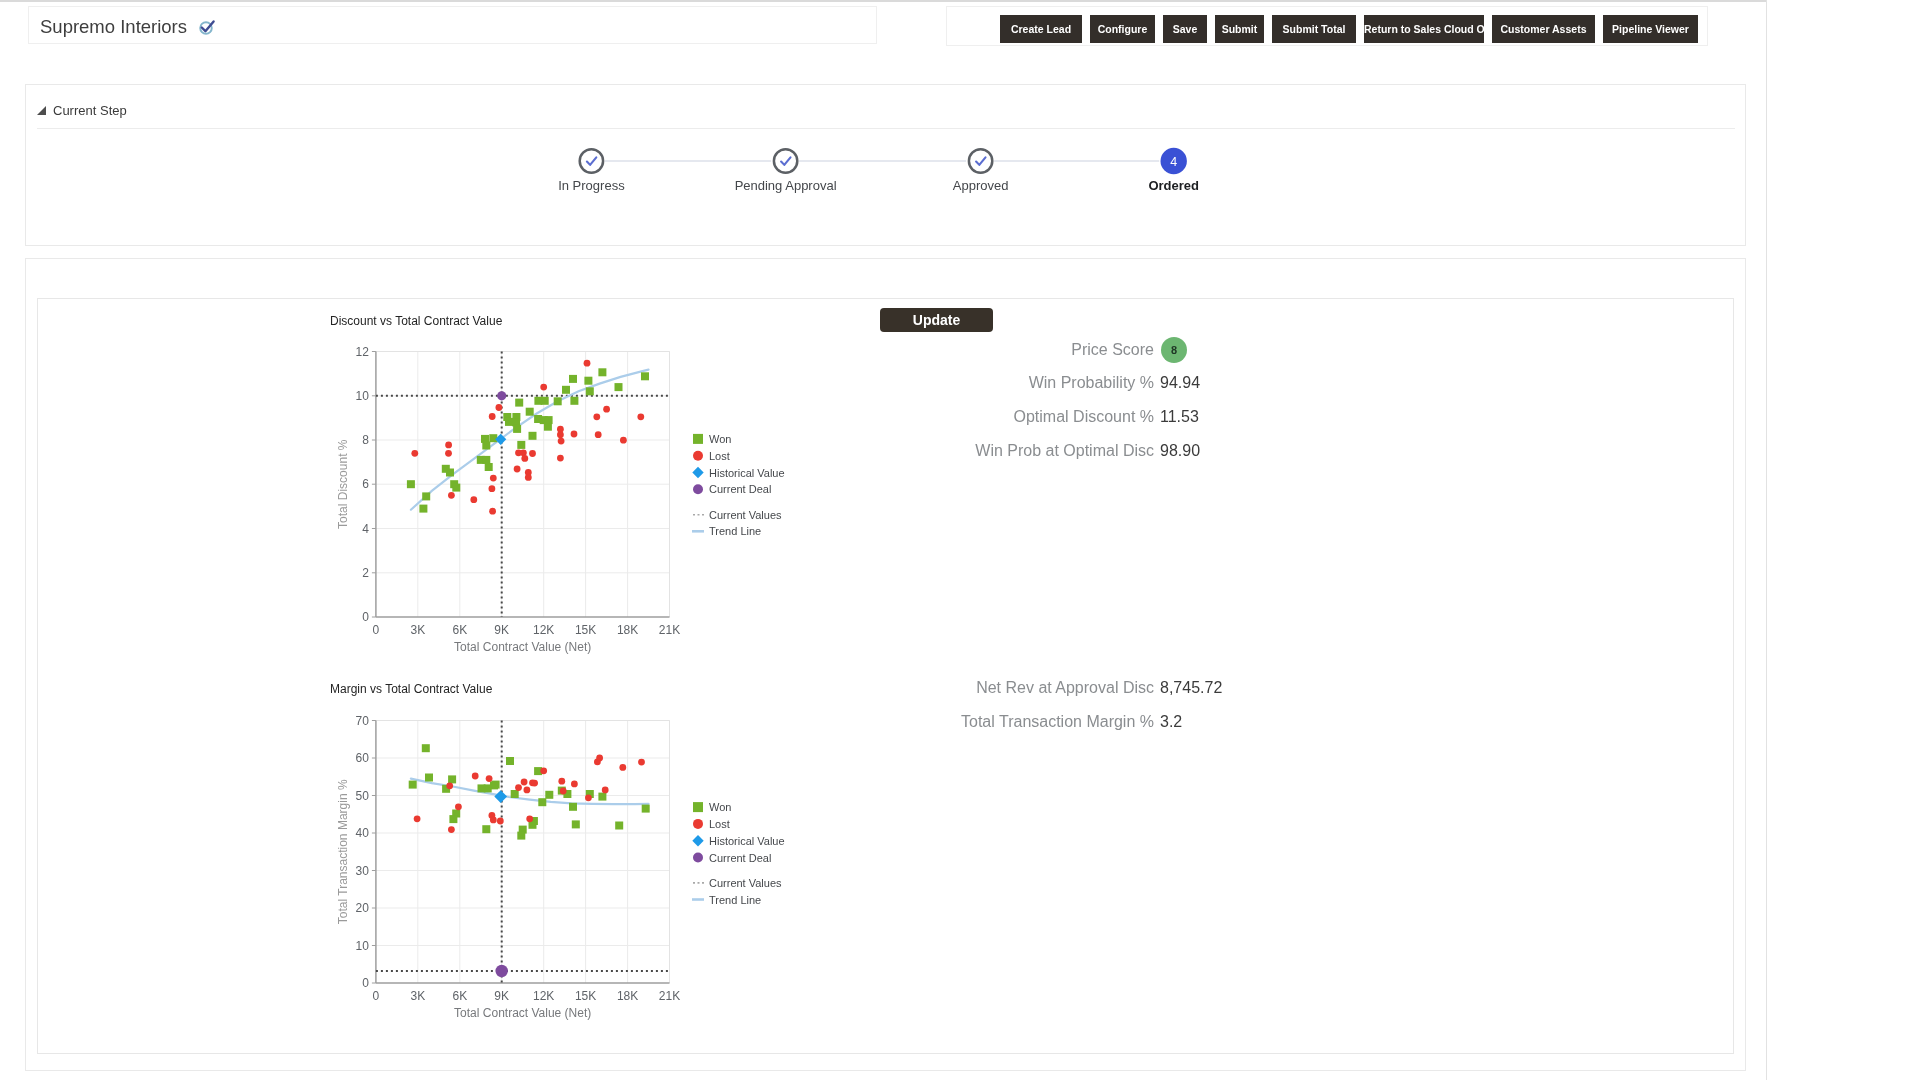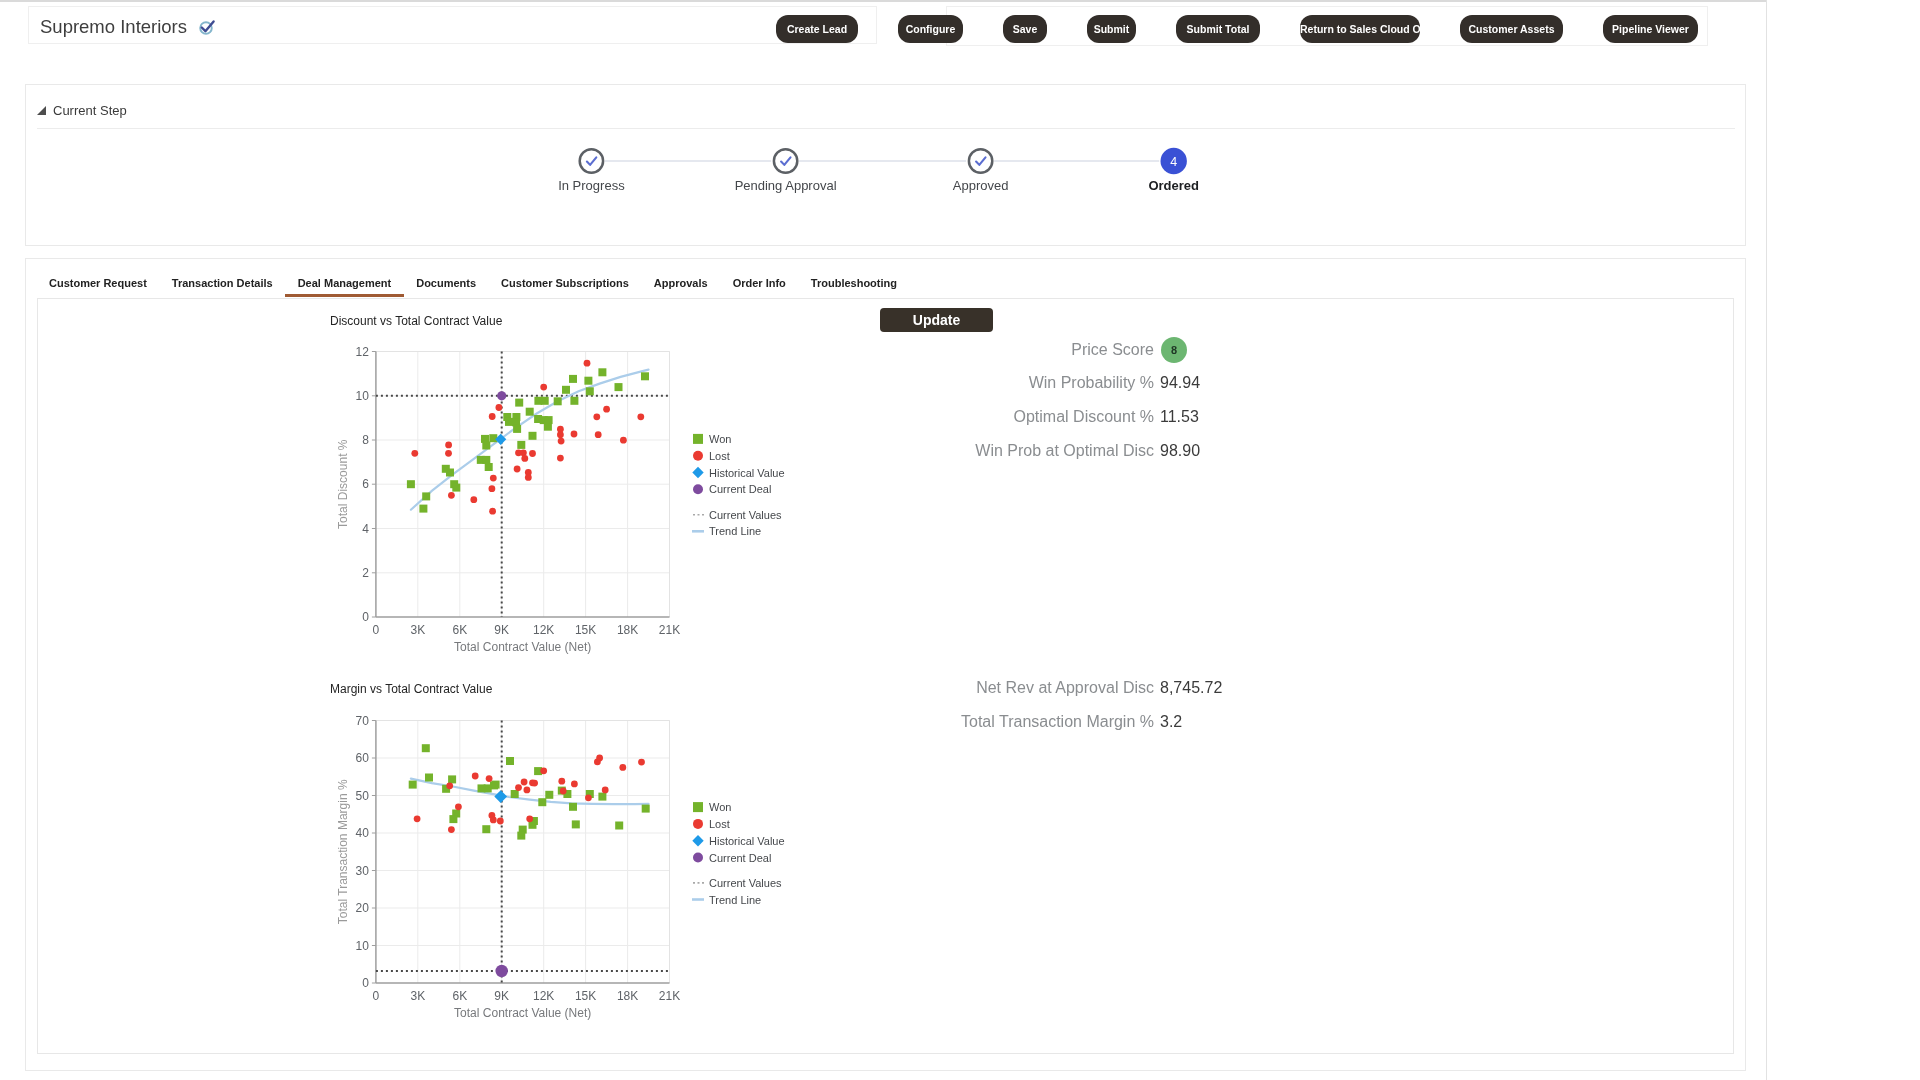--- a/index.html
+++ b/index.html
@@ -4,21 +4,21 @@
 <style>
 * { margin:0; padding:0; box-sizing:border-box; }
 html,body { width:1920px; height:1080px; background:#fff; font-family:"Liberation Sans", sans-serif; overflow:hidden; }
 .topline { position:absolute; left:0; top:0; width:1767px; height:2px; background:#dadada; }
 .vline { position:absolute; left:1766px; top:0; width:1px; height:1080px; background:#e2e2e2; }
 .titlebox { position:absolute; left:16px; top:6px; width:849px; height:38px; border:1px solid #efefef; background:#fff;margin-left:12px; }
 .title { position:absolute; left:11px; top:9px; font-size:18.5px; color:#3e3e3e; }
 .btnbox { position:absolute; left:946px; top:6px; width:762px; height:40px; border:1px solid #efefef; background:#fff; }
 .btnrow { position:absolute; right:9px; top:8px; display:flex; gap:8px; }
 .tbtn { display:inline-block; height:28px; line-height:28px; background:#332e2a; color:#fff; text-align:center;
-        font-size:10.5px; font-weight:bold; border-radius:12px; white-space:nowrap;margin-left:32px; }
+        font-size:10.5px; font-weight:bold; border-radius:0; white-space:nowrap; }
 .panel { position:absolute; background:#fff; border:1px solid #e9e9e9; }
 #curstep { left:25px; top:84px; width:1721px; height:162px; }
 .ph { position:absolute; left:11px; top:18px; font-size:13px; color:#3a3a3a; }
 .ph .tri { display:inline-block; width:0; height:0; border-bottom:9px solid #4d4d4d; border-left:9px solid transparent; margin-right:7px; }
 .phline { position:absolute; left:11px; right:10px; top:43px; height:1px; background:#ececec; }
 #tabpanel { left:25px; top:258px; width:1721px; height:813px; }
 .tabs { position:absolute; left:10.5px; top:5px; height:38px; display:flex; }
 .tab { font-size:11px; font-weight:bold; color:#222; padding:0 12.5px; line-height:38px; position:relative; }
 .tab.active::after { content:""; position:absolute; left:0; right:0; bottom:5px; height:3.5px; background:#9f5a33; }
 .inner { position:absolute; left:11px; top:39px; width:1697px; height:756px; border:1px solid #e7e7e7; background:#fff; }
@@ -71,30 +71,20 @@
 <path d="M976.1 161.5 l3.2 3.4 l6.2 -7.6" fill="none" stroke="#5b6ed1" stroke-width="2.1" stroke-linecap="round" stroke-linejoin="round"></path>
 <circle cx="1173.7" cy="161" r="13.2" fill="#3a51d5"></circle>
 <text x="1173.7" y="165.5" text-anchor="middle" font-size="12.5" fill="#fff">4</text>
 <text x="591.4" y="190" text-anchor="middle" font-size="13" font-weight="normal" fill="#44474b">In Progress</text>
 <text x="785.6" y="190" text-anchor="middle" font-size="13" font-weight="normal" fill="#44474b">Pending Approval</text>
 <text x="980.6" y="190" text-anchor="middle" font-size="13" font-weight="normal" fill="#44474b">Approved</text>
 <text x="1173.7" y="190" text-anchor="middle" font-size="13" font-weight="bold" fill="#1d1f22">Ordered</text>
 </svg>
 
 <div class="panel" id="tabpanel">
-  <div class="tabs">
-<span class="tab">Customer Request</span>
-<span class="tab">Transaction Details</span>
-<span class="tab active">Deal Management</span>
-<span class="tab">Documents</span>
-<span class="tab">Customer Subscriptions</span>
-<span class="tab">Approvals</span>
-<span class="tab">Order Info</span>
-<span class="tab">Troubleshooting</span>
-  </div>
   <div class="inner"></div>
 </div>
 
 <svg class="abs" style="left:0;top:0;pointer-events:none" width="1920" height="1080" viewBox="0 0 1920 1080">
 <line x1="417.8" y1="351.5" x2="417.8" y2="617.0" stroke="#ebebeb" stroke-width="1"></line>
 <line x1="459.8" y1="351.5" x2="459.8" y2="617.0" stroke="#ebebeb" stroke-width="1"></line>
 <line x1="501.7" y1="351.5" x2="501.7" y2="617.0" stroke="#ebebeb" stroke-width="1"></line>
 <line x1="543.7" y1="351.5" x2="543.7" y2="617.0" stroke="#ebebeb" stroke-width="1"></line>
 <line x1="585.6" y1="351.5" x2="585.6" y2="617.0" stroke="#ebebeb" stroke-width="1"></line>
 <line x1="627.6" y1="351.5" x2="627.6" y2="617.0" stroke="#ebebeb" stroke-width="1"></line>

